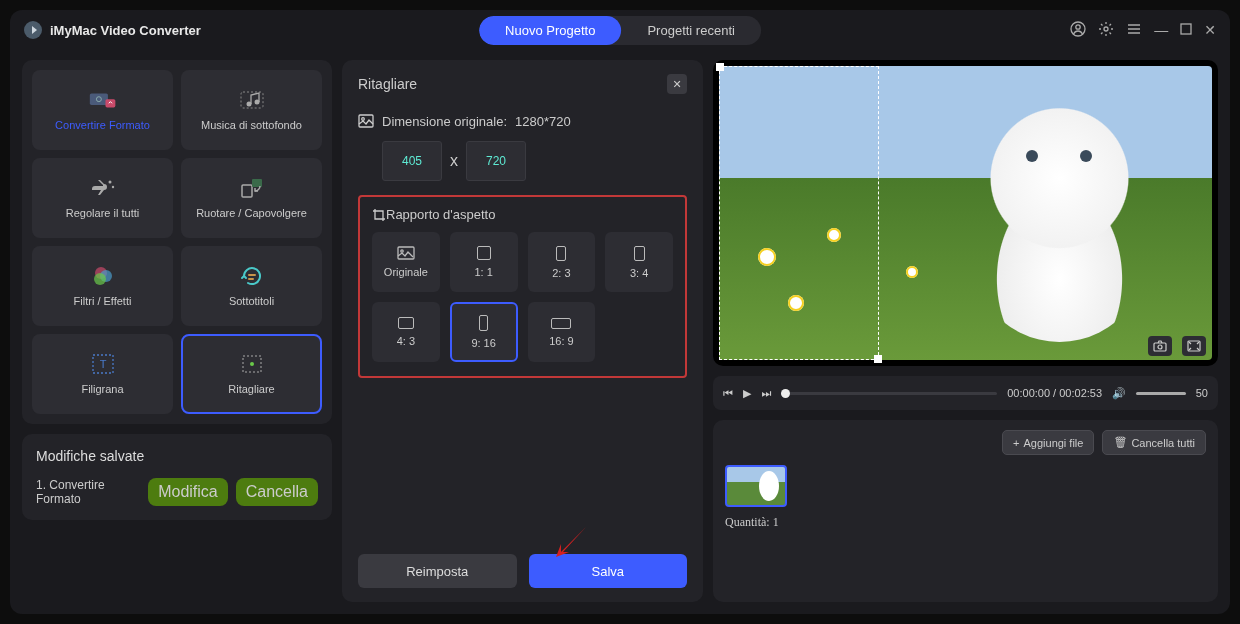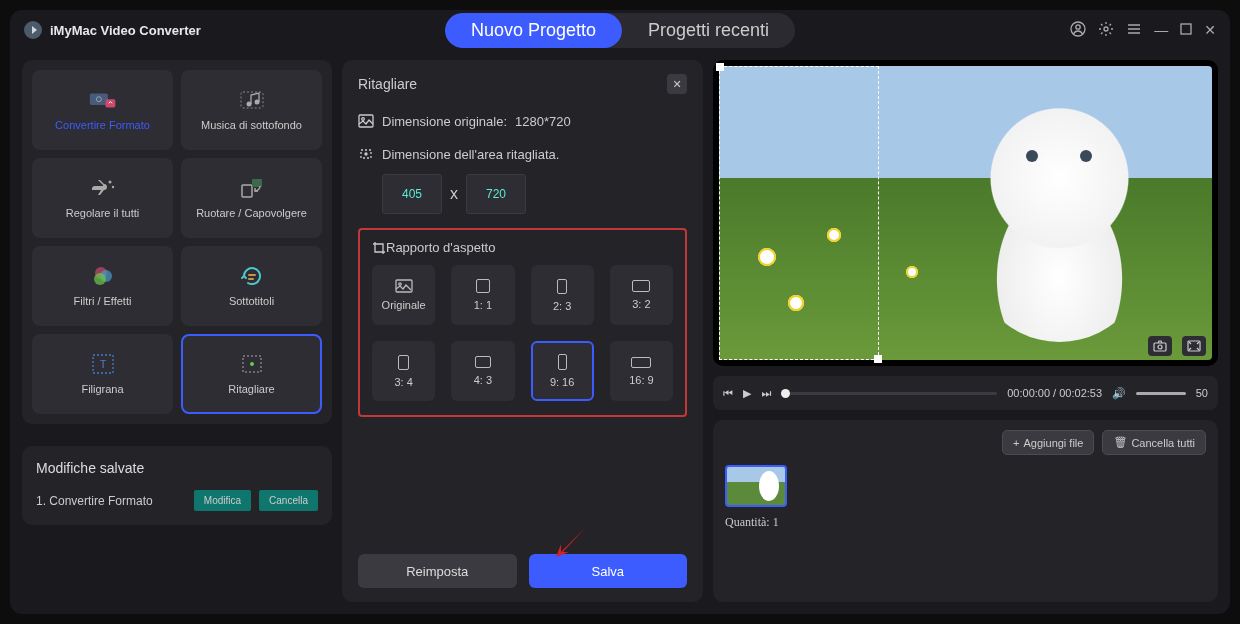--- a/index.html
+++ b/index.html
@@ -3,46 +3,46 @@
 <meta charset="utf-8">
 <style>
 * { margin: 0; padding: 0; box-sizing: border-box; }
 body { background: #0d0d0d; font-family: -apple-system, Segoe UI, sans-serif; color: #ccc; width: 1240px; height: 624px; display: flex; align-items: center; justify-content: center; }
 .app { width: 1220px; height: 604px; background: #1a1a1e; border-radius: 12px; display: flex; flex-direction: column; overflow: hidden; }
 .titlebar { height: 40px; display: flex; align-items: center; padding: 0 14px; position: relative; }
 .titlebar .left { display: flex; align-items: center; gap: 8px; font-size: 13px; font-weight: 600; color: #e8e8e8; }
 .logo { width: 18px; height: 18px; border-radius: 50%; background: #4b5b6a; display: flex; align-items: center; justify-content: center; }
 .logo::before { content: ""; width: 0; height: 0; border-left: 5px solid #cfd8e0; border-top: 4px solid transparent; border-bottom: 4px solid transparent; margin-left: 2px; }
 .titlebar .center { position: absolute; left: 50%; transform: translateX(-50%); display: flex; background: #2a2a30; border-radius: 18px; overflow: hidden; }
-.titlebar .tab { padding: 7px 26px; font-size: 18px; cursor: pointer; }
+.titlebar .tab { padding: 7px 26px; font-size: 13px; cursor: pointer; }
 .titlebar .tab.active { background: #3d5cff; color: #fff; border-radius: 18px; }
 .titlebar .right { margin-left: auto; display: flex; align-items: center; gap: 12px; color: #aaa; font-size: 14px; }
 .titlebar .right span { cursor: pointer; }
 .main { flex: 1; display: flex; gap: 10px; padding: 10px 12px 12px; min-height: 0; }
-.sidebar { width: 310px; display: flex; flex-direction: column; gap: 22px; }
+.sidebar { width: 310px; display: flex; flex-direction: column; gap: 10px; }
 .toolgrid { background: #232328; border-radius: 10px; padding: 10px; display: grid; grid-template-columns: 1fr 1fr; gap: 8px; flex: 0 0 auto; }
 .toolcard { background: #2d2d33; border-radius: 8px; height: 80px; display: flex; flex-direction: column; align-items: center; justify-content: center; gap: 8px; font-size: 11px; cursor: pointer; border: 2px solid transparent; }
 .toolcard.hl { border-color: #3d5cff; }
 .toolcard.first { color: #3d5cff; }
 .toolcard .ico { width: 28px; height: 22px; display: flex; align-items: center; justify-content: center; }
 .saved { background: #232328; border-radius: 10px; padding: 14px; }
 .saved h3 { font-size: 14px; font-weight: 500; color: #ddd; margin-bottom: 14px; }
 .saved .row { display: flex; align-items: center; gap: 8px; font-size: 12px; }
 .saved .row .lbl { flex: 1; }
-.sbtn { background: #0f766e; border: none; color: #ccc; font-size: 10px; padding: 5px 10px; border-radius: 2px; cursor: pointer; }
+.sbtn { background: #4d7c0f; border: none; color: #ccc; font-size: 16px; padding: 5px 10px; border-radius: 8px; cursor: pointer; }
 .center-panel { flex: 1; background: #232328; border-radius: 10px; padding: 14px 16px; display: flex; flex-direction: column; position: relative; }
 .cp-head { display: flex; align-items: center; margin-bottom: 14px; }
 .cp-head h2 { font-size: 14px; font-weight: 500; flex: 1; }
 .closebtn { width: 20px; height: 20px; background: #3a3a40; border-radius: 4px; display: flex; align-items: center; justify-content: center; font-size: 11px; cursor: pointer; }
 .info-row { display: flex; gap: 8px; font-size: 13px; font-weight: 500; margin: 6px 0 12px; }
 .dim-row { display: flex; align-items: center; gap: 8px; margin-bottom: 14px; margin-left: 24px; }
 .dim-in { width: 60px; height: 40px; background: #2d2d33; border: 1px solid #3a3a40; color: #5eead4; text-align: center; font-size: 12px; border-radius: 3px; }
 .aspect-box { border: 2px solid #c23838; border-radius: 4px; padding: 10px 12px 14px; }
 .aspect-box .ah { display: flex; align-items: center; font-size: 13px; font-weight: 400; margin-bottom: 10px; }
-.aspect-grid { display: grid; grid-template-columns: repeat(4, 1fr); gap: 16px; text-align: center; }
+.aspect-grid { display: grid; grid-template-columns: repeat(4, 1fr); gap: 10px; text-align: center; }
 .acard { background: #2d2d33; border-radius: 6px; height: 60px; display: flex; flex-direction: column; align-items: center; justify-content: center; gap: 6px; font-size: 11px; cursor: pointer; border: 2px solid transparent; }
 .acard.sel { border-color: #3d5cff; }
 .acard .shape { border: 1.5px solid #bbb; border-radius: 2px; }
 .cp-foot { margin-top: auto; display: flex; gap: 12px; padding-top: 14px; }
 .bigbtn { flex: 1; height: 34px; border: none; border-radius: 6px; font-size: 13px; cursor: pointer; }
 .bigbtn.reset { background: #3a3a40; color: #ddd; }
 .bigbtn.save { background: #3d5cff; color: #fff; }
 .arrow { position: absolute; right: 112px; bottom: 40px; pointer-events: none; }
 .right-panel { width: 505px; display: flex; flex-direction: column; gap: 10px; }
 .preview { background: #000; border-radius: 10px; padding: 6px; position: relative; }
@@ -208,27 +208,20 @@
       </div>
       <div class="info-row">
         <svg width="16" height="14" viewBox="0 0 16 14" fill="none" stroke="#ccc" stroke-width="1.3">
             <rect x="1" y="1" width="14" height="12" rx="1"></rect>
             <circle cx="5" cy="5" r="1.3"></circle>
             <path d="M1 10l4-3 3 3 3-4 4 4"></path>
           </svg>
         <span>Dimensione originale:</span>
         <span>1280*720</span>
       </div>
-      <div class="info-row">
-        <svg width="16" height="14" viewBox="0 0 16 14" fill="none" stroke="#ccc" stroke-width="1.3">
-            <rect x="3" y="3" width="10" height="8" stroke-dasharray="2 2"></rect>
-            <circle cx="8" cy="7" r="1" fill="#ccc"></circle>
-          </svg>
-        <span>Dimensione dell'area ritagliata.</span>
-      </div>
       <div class="dim-row">
         <input class="dim-in" value="405" style="">
         <span>x</span>
         <input class="dim-in" value="720" style="">
       </div>
       <div class="aspect-box">
         <div class="ah">
           <svg width="14" height="14" viewBox="0 0 14 14" fill="none" stroke="#ccc" stroke-width="1.3">
               <path d="M3 1v10h10M1 3h10v10"></path>
             </svg>
@@ -243,24 +236,20 @@
               </svg>
               <span>Originale</span>
             </div>
           <div class="acard">
               <span class="shape" style="width:14px;height:14px"></span>
               <span>1:  1</span>
             </div>
           <div class="acard">
               <span class="shape" style="width:10px;height:15px"></span>
               <span>2:  3</span>
-            </div>
-          <div class="acard">
-              <span class="shape" style="width:18px;height:12px"></span>
-              <span>3:  2</span>
             </div>
           <div class="acard">
               <span class="shape" style="width:11px;height:15px"></span>
               <span>3:  4</span>
             </div>
           <div class="acard">
               <span class="shape" style="width:16px;height:12px"></span>
               <span>4:  3</span>
             </div>
           <div class="acard sel">

